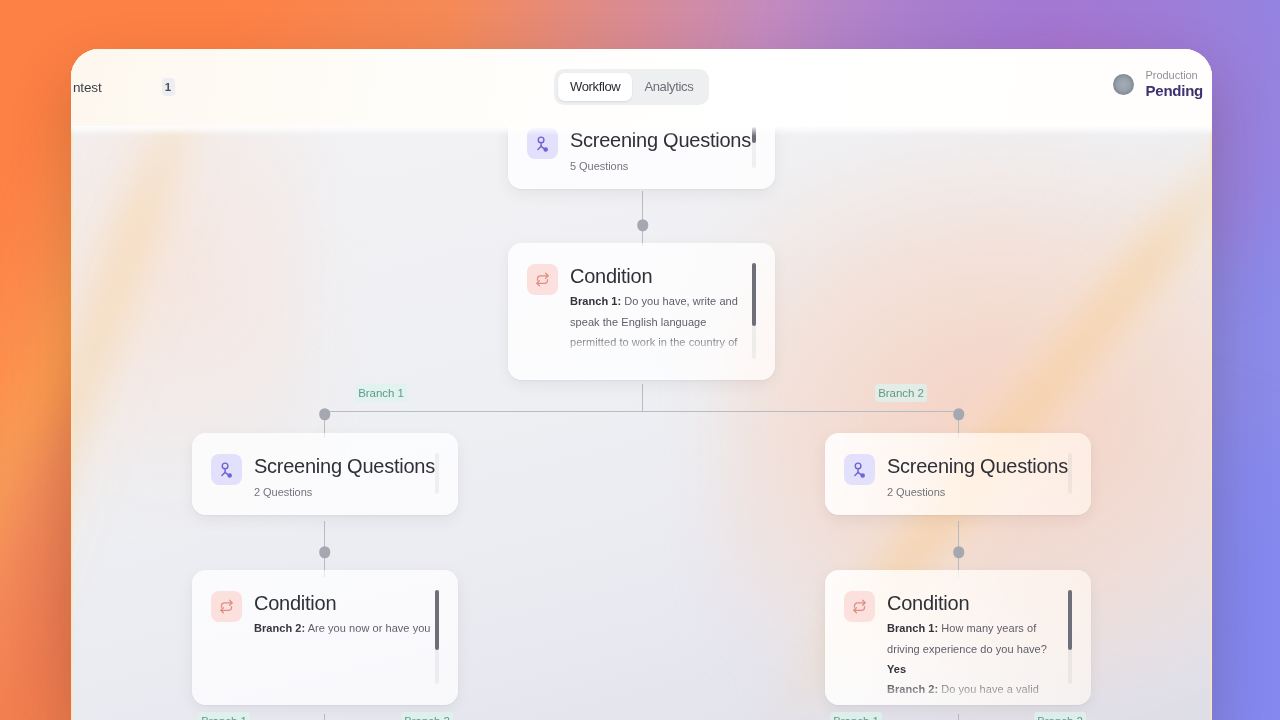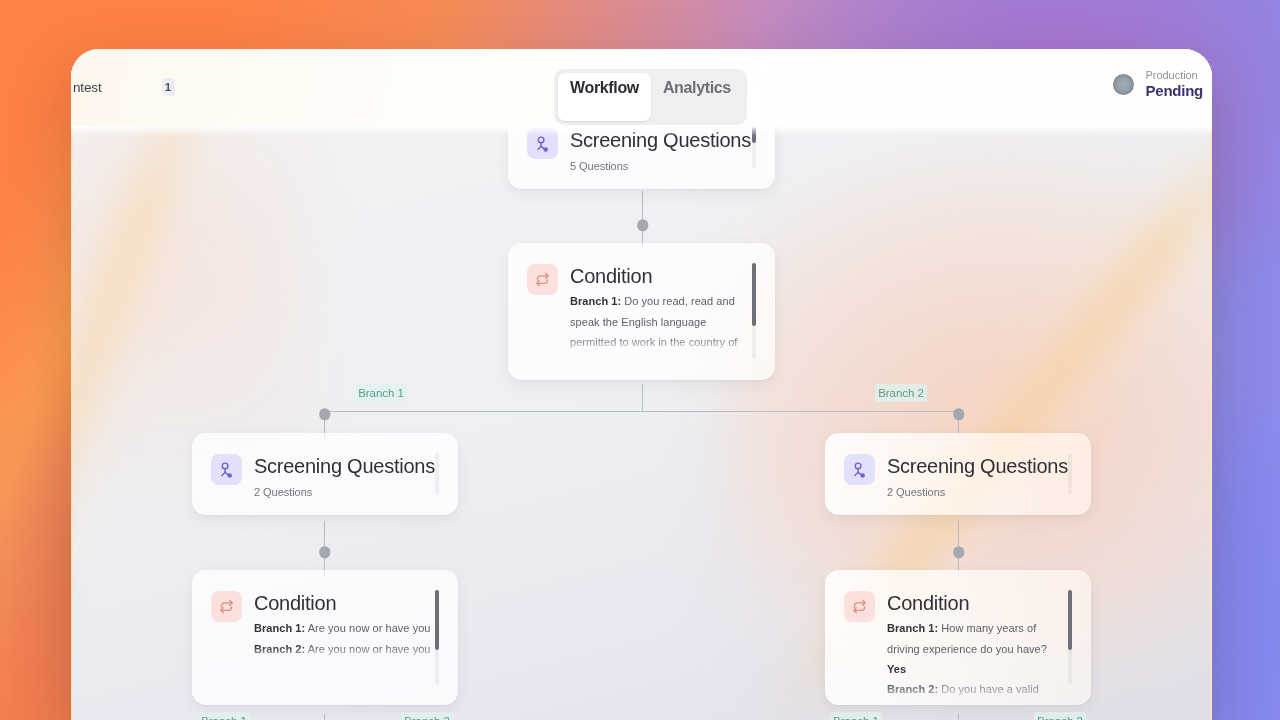--- a/index.html
+++ b/index.html
@@ -34,21 +34,21 @@
   #header:after{content:"";position:absolute;left:0;right:0;bottom:-10px;height:10px;
           background:linear-gradient(180deg,rgba(255,255,255,.95),rgba(255,255,255,0))}
 
   .hdr-left{position:absolute;left:2px;top:29px;display:flex;align-items:center;gap:60px}
   .hdr-title{font-size:13.5px;color:#3d3d46;letter-spacing:-.15px;white-space:nowrap}
   .hdr-badge{display:inline-flex;align-items:center;justify-content:center;min-width:13px;height:18px;
              padding:0 3px;border-radius:4px;background:#eceef1;color:#4f505a;font-size:11.5px;font-weight:600;flex:0 0 auto}
 
   .seg{position:absolute;left:483px;top:20px;display:flex;align-items:center;gap:0px;padding:4px;
        border-radius:10px;background:#eeeff1}
-  .seg-item{padding:6px 12px 24px;border-radius:7px;font-size:16px;font-weight:700;color:#6d6e78;letter-spacing:-.35px}
+  .seg-item{padding:6px 12px 7px;border-radius:7px;font-size:13px;font-weight:400;color:#6d6e78;letter-spacing:-.35px}
   .seg-item.active{background:#fff;color:#2c2c34;box-shadow:0 1px 2px rgba(18,20,30,.10)}
 
   .hdr-right{position:absolute;right:9px;top:20px;display:flex;align-items:center;gap:12px}
   .env-dot{width:21px;height:21px;border-radius:50%;flex:0 0 auto;
            background:radial-gradient(circle at 50% 50%,#a3abb3 0%,#98a1a9 42%,#7e8893 72%,#78838f 100%)}
   .env-text{line-height:1.18;margin-top:0}
   .env-label{font-size:11px;color:#91929c;letter-spacing:-.05px;white-space:nowrap}
   .env-status{font-size:15px;font-weight:700;color:#3c3270;letter-spacing:-.25px;white-space:nowrap}
 
   
@@ -155,21 +155,21 @@
           <svg width="15" height="15" viewBox="0 0 24 24" fill="none" stroke="#dd8e80" stroke-width="2" stroke-linecap="round" stroke-linejoin="round">
             <path d="M17 2 L21 6 L17 10"></path>
               <path d="M21 6 H9 a5 5 0 0 0 -5 5 v2"></path>
             <path d="M7 22 L3 18 L7 14"></path>
               <path d="M3 18 h12 a5 5 0 0 0 5 -5 v-1"></path>
           </svg>
         </span>
         <div class="node-body">
           <div class="node-title">Condition</div>
           <div class="node-lines">
-            <div class="node-line"><b>Branch 1:</b><span> Do you read, read and</span></div>
+            <div class="node-line"><b>Branch 1:</b><span> Do you have, write and</span></div>
             <div class="node-line"><span>speak the English language</span></div>
             <div class="node-line"><span>permitted to work in the country of</span></div>
           </div>
         </div>
         <div class="sbar">
             <div class="sthumb" style="height:66%"></div>
           </div>
       </div>
 
       <div class="node" style="left:121px;top:384px;width:266px;height:82px">
@@ -215,21 +215,20 @@
           <svg width="15" height="15" viewBox="0 0 24 24" fill="none" stroke="#dd8e80" stroke-width="2" stroke-linecap="round" stroke-linejoin="round">
             <path d="M17 2 L21 6 L17 10"></path>
               <path d="M21 6 H9 a5 5 0 0 0 -5 5 v2"></path>
             <path d="M7 22 L3 18 L7 14"></path>
               <path d="M3 18 h12 a5 5 0 0 0 5 -5 v-1"></path>
           </svg>
         </span>
         <div class="node-body">
           <div class="node-title">Condition</div>
           <div class="node-lines">
-            <div class="node-line"><b>Branch 1:</b><span> Are you now or have you</span></div>
             <div class="node-line"><b>Branch 2:</b><span> Are you now or have you</span></div>
           </div>
         </div>
         <div class="sbar">
             <div class="sthumb" style="height:64%"></div>
           </div>
       </div>
 
       <div class="node warm cond" style="left:754px;top:521px;width:266px;height:135px">
         <span class="node-ico ico-cond">

